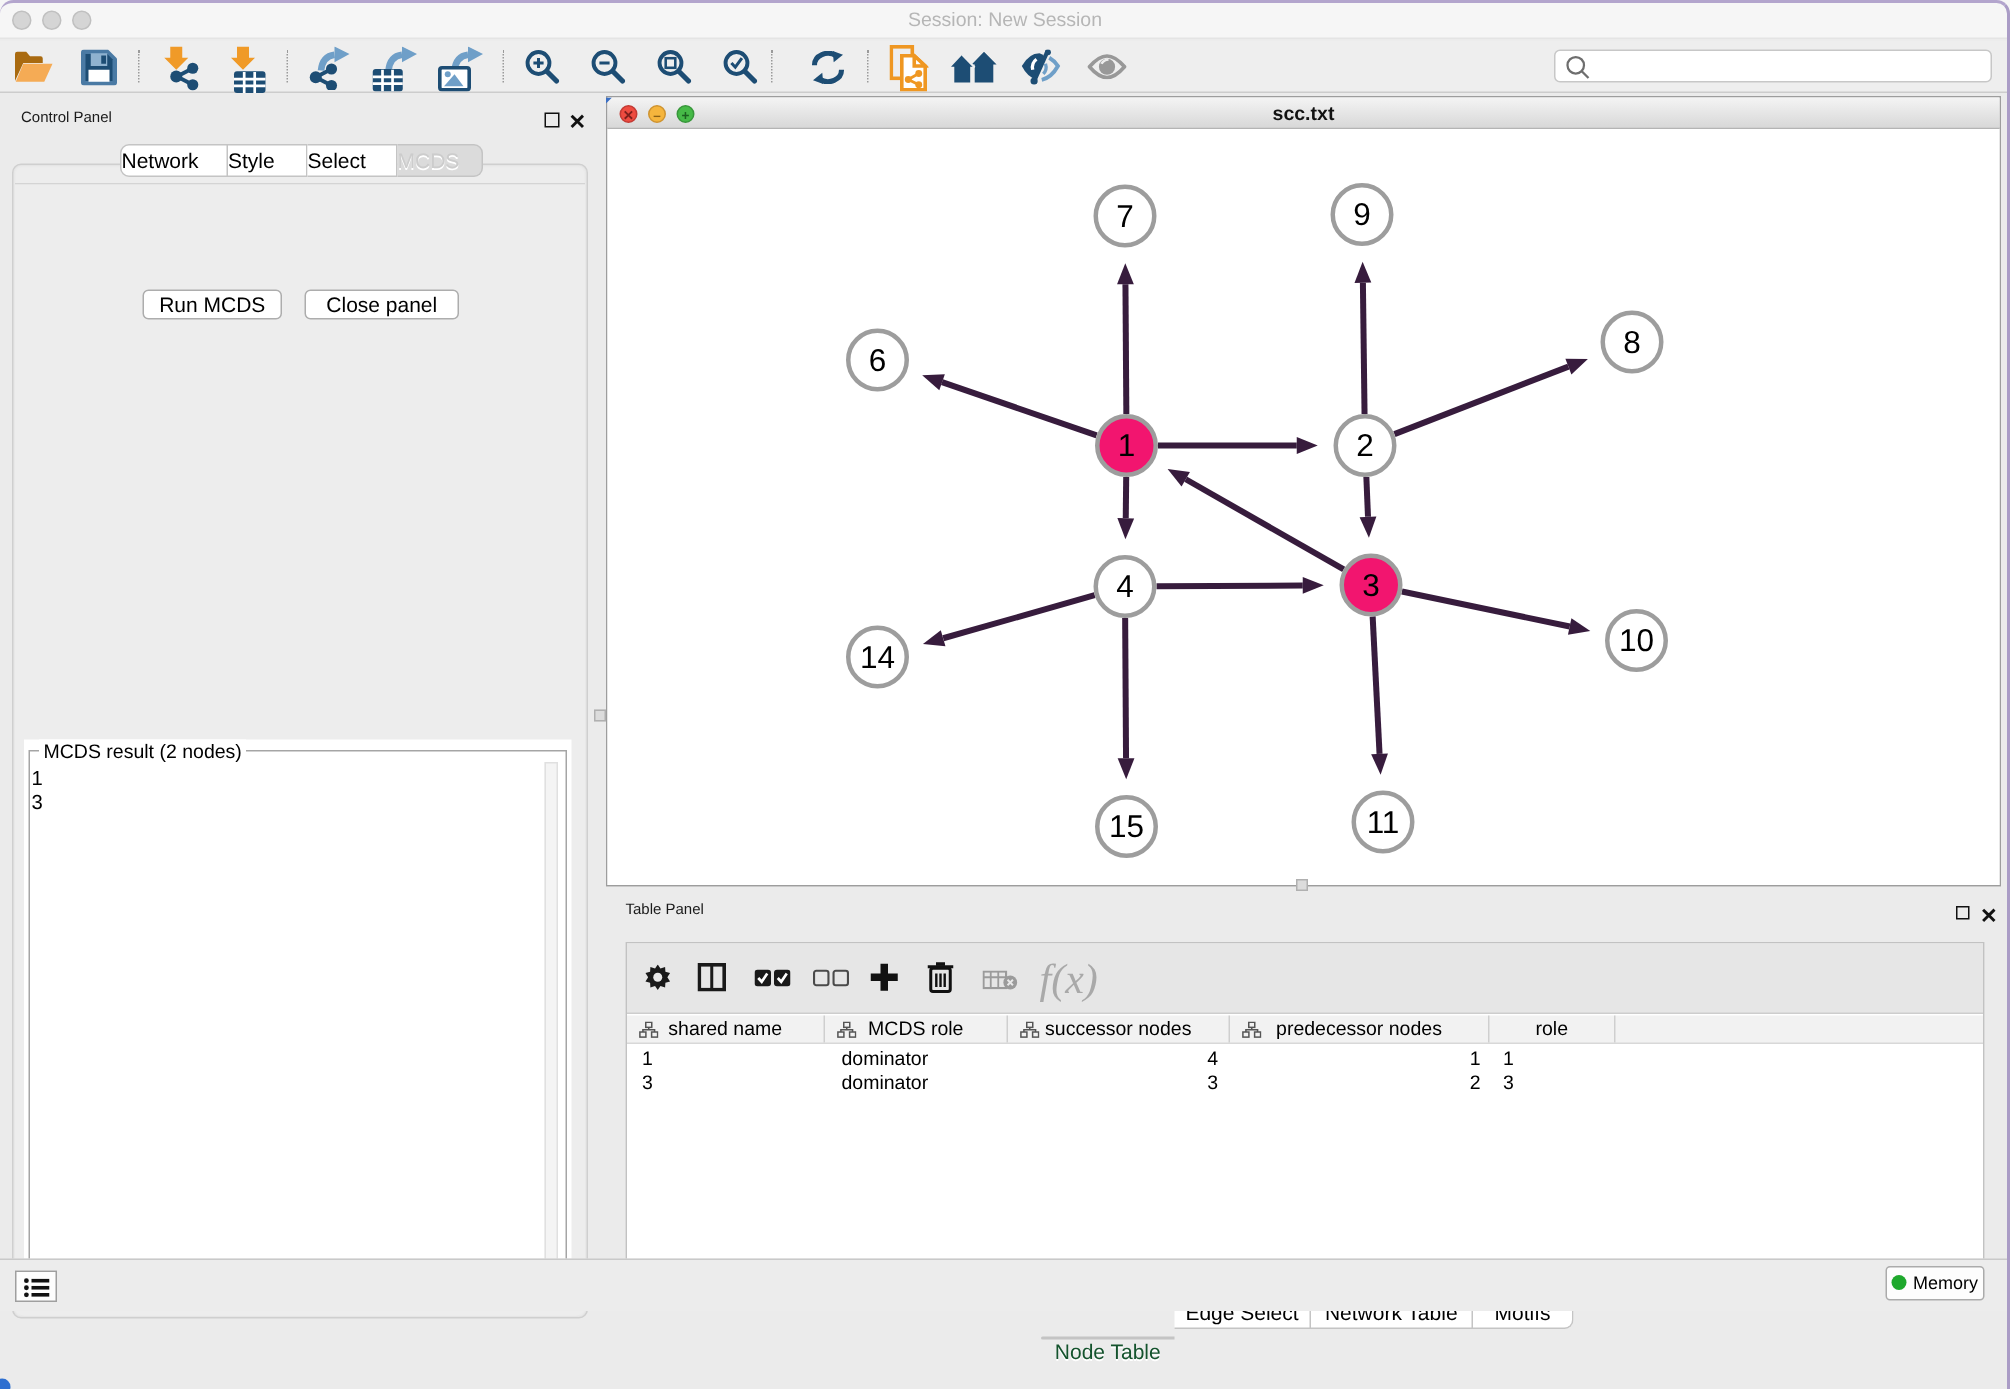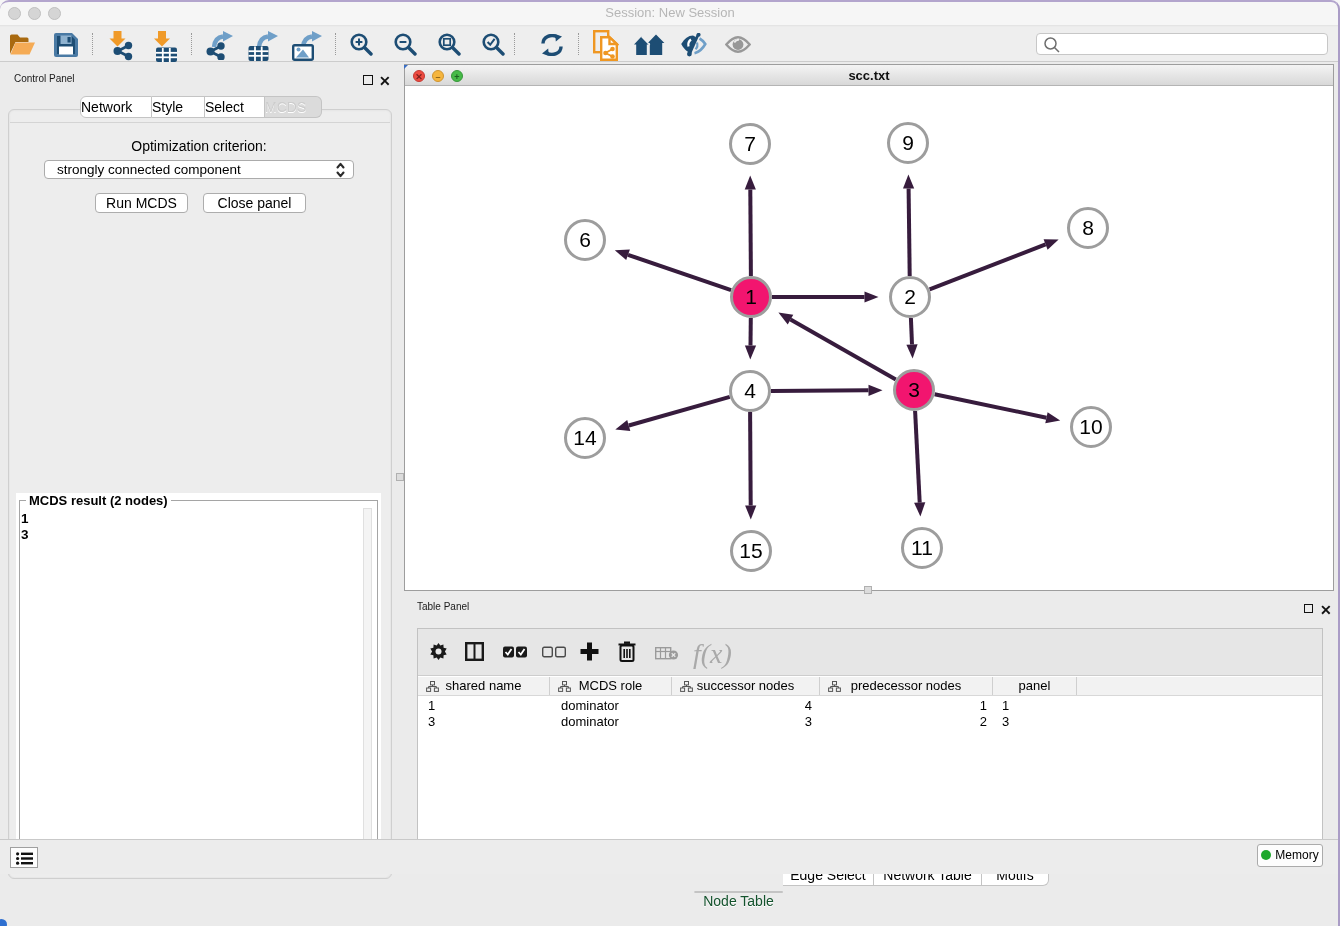--- a/index.html
+++ b/index.html
@@ -37,21 +37,21 @@
 #cp-pane-inner { position:absolute; left:1px; top:12px; right:1px; bottom:1px;
   border-top:1px solid #d4d4d4; border-radius:0 0 6px 6px; background:#ededed; }
 #optlabel { position:absolute; left:0; top:76px; width:100%; text-align:center; font-size:14px; color:#000; }
 #optsel { position:absolute; left:40px; top:98px; width:310px; height:19px; background:#fff;
   border:1px solid #ababab; border-radius:4px; font-size:13.5px; line-height:17px; padding-left:12px; color:#000; }
 #optsel svg { position:absolute; right:7px; top:1px; }
 .btn { position:absolute; height:20px; background:#fff; border:1px solid #adadad; border-radius:4px;
   font-size:14px; text-align:center; line-height:18px; color:#000; }
 #runbtn { left:91px; top:131px; width:93px; }
 #closebtn { left:199px; top:131px; width:103px; }
-#resultbox { position:absolute; left:12px; top:431px; width:365px; height:373px; background:#fff;font-weight:bold; }
+#resultbox { position:absolute; left:12px; top:431px; width:365px; height:373px; background:#fff; }
 #resultfs { position:absolute; left:3px; top:7px; right:3px; bottom:3px; border:1px solid #a5a5a5; }
 #resultlegend { position:absolute; left:6px; top:-8px; background:#fff; padding:0 3px; font-size:13px; }
 #resulttext { position:absolute; left:5px; top:18px; font-size:13.5px; line-height:16px; color:#000; }
 #resultsb { position:absolute; right:9px; top:15px; width:9px; bottom:3px; background:#f4f4f4;
   border:1px solid #e0e0e0; }
 .grip { position:absolute; width:8px; height:8px; background:#dcdcdc; border:1px solid #b0b0b0; z-index:4; }
 
 #netframe { position:absolute; left:404px; top:2px; width:930px; height:527px;
   background:#fff; border:1px solid #9d9d9d; }
 #nf-title { position:absolute; left:0; top:0; width:100%; height:21px;
@@ -244,27 +244,20 @@
       <div id="cp-x">✕</div>
     <div id="cp-pane">
         <div id="cp-pane-inner"></div>
       </div>
     <div id="cp-tabs">
       <div class="tab" style="width:72px">Network</div>
         <div class="tab" style="width:53px">Style</div>
         <div class="tab" style="width:60px">Select</div>
         <div class="tab sel" style="width:57px">MCDS</div>
     </div>
-    <div id="optlabel">Optimization criterion:</div>
-    <div id="optsel">strongly connected component
-      <svg width="11" height="16" viewBox="0 0 11 16">
-          <path d="M2.5 5.5 L5.5 1.8 L8.5 5.5" fill="none" stroke="#2b2b2b" stroke-width="2.1" stroke-linecap="round" stroke-linejoin="round"></path>
-          <path d="M2.5 10.5 L5.5 14.2 L8.5 10.5" fill="none" stroke="#2b2b2b" stroke-width="2.1" stroke-linecap="round" stroke-linejoin="round"></path>
-        </svg>
-    </div>
     <div class="btn" id="runbtn">Run MCDS</div>
     <div class="btn" id="closebtn">Close panel</div>
     <div id="resultbox">
       <div id="resultfs">
           <div id="resultlegend">MCDS result (2 nodes)</div>
         </div>
       <div id="resulttext">1<br>3</div>
       <div id="resultsb"></div>
     </div>
   </div>
@@ -403,21 +396,21 @@
               <rect x="0.6" y="7" width="4" height="3.4" fill="none" stroke="#555" stroke-width="1"></rect>
               <rect x="8.4" y="7" width="4" height="3.4" fill="none" stroke="#555" stroke-width="1"></rect>
               <path d="M6.5 4 V5.5 M2.6 7 V5.5 H10.4 V7" fill="none" stroke="#555" stroke-width="1"></path>
             </svg>successor nodes</div>
         <div class="th" style="width:173px"><svg width="13" height="11" viewBox="0 0 13 11">
               <rect x="4.5" y="0.5" width="4" height="3.4" fill="none" stroke="#555" stroke-width="1"></rect>
               <rect x="0.6" y="7" width="4" height="3.4" fill="none" stroke="#555" stroke-width="1"></rect>
               <rect x="8.4" y="7" width="4" height="3.4" fill="none" stroke="#555" stroke-width="1"></rect>
               <path d="M6.5 4 V5.5 M2.6 7 V5.5 H10.4 V7" fill="none" stroke="#555" stroke-width="1"></path>
             </svg>predecessor nodes</div>
-        <div class="th" style="width:84px">panel</div>
+        <div class="th" style="width:84px">role</div>
       </div>
       <div class="trow" style="top:69px">
         <span class="td" style="left:10px">1</span>
         <span class="td" style="left:143px">dominator</span>
         <span class="td" style="left:380px;width:14px;text-align:right">4</span>
         <span class="td" style="left:555px;width:14px;text-align:right">1</span>
         <span class="td" style="left:584px">1</span>
       </div>
       <div class="trow" style="top:85px">
         <span class="td" style="left:10px">3</span>

